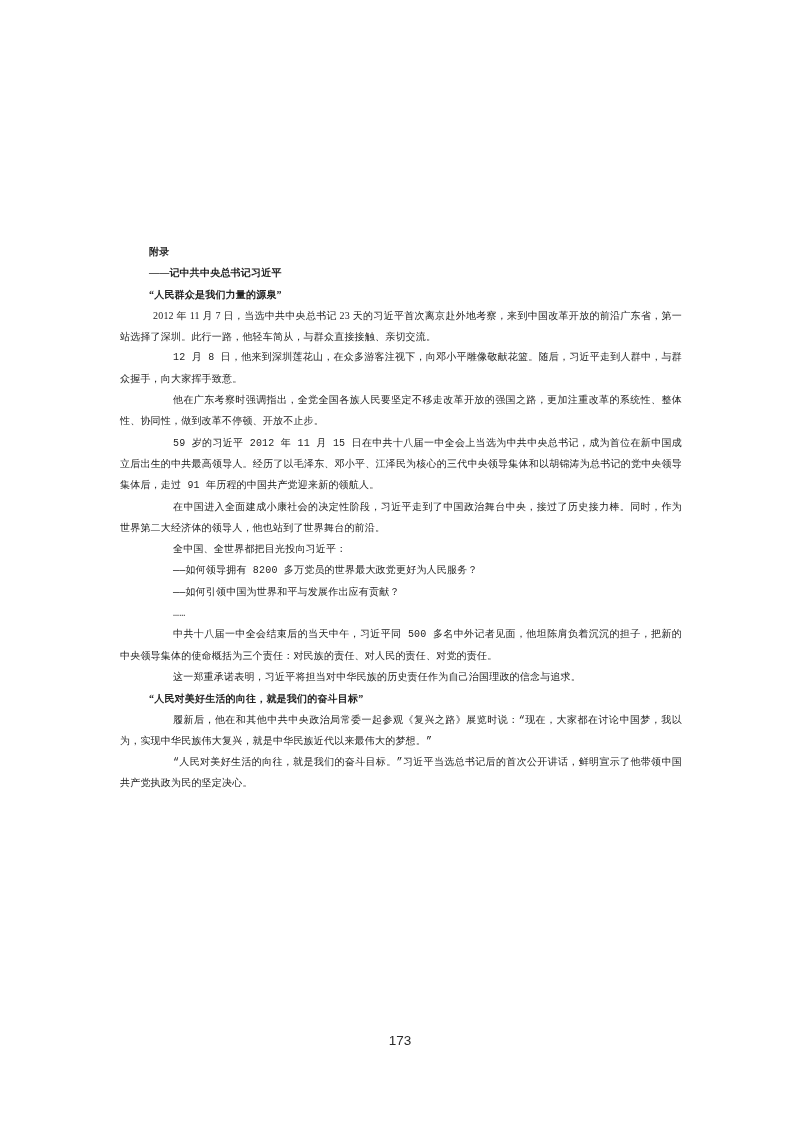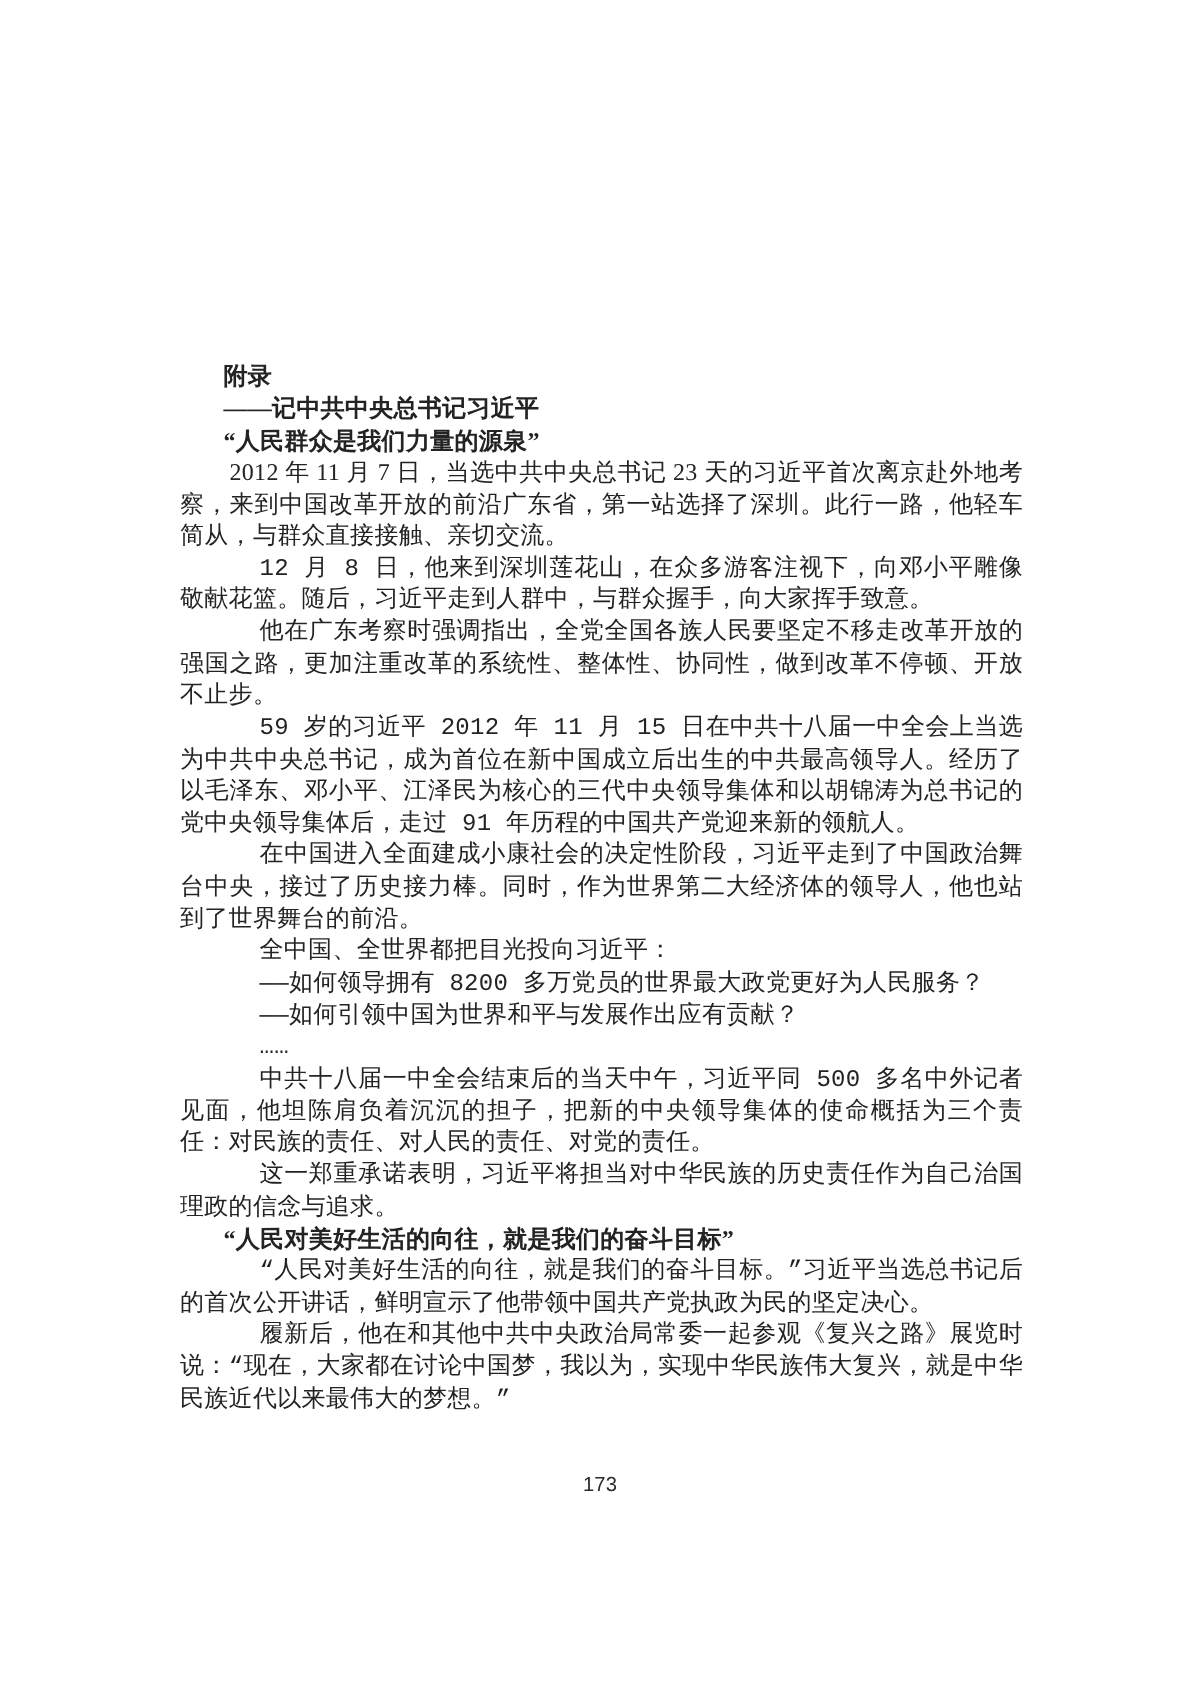--- a/index.html
+++ b/index.html
@@ -16,34 +16,34 @@
     position: absolute;
     left: 0; top: 0;
     width: 800px; height: 1131px;
     background: #ffffff;
   }
   .content {
     position: absolute;
     left: 120px;
     top: 241px;
     width: 562px;
-    font-size: 16px;
+    font-size: 10px;
     line-height: 21.3px;
     text-align: justify;
     letter-spacing: 0.2px;
   }
   .content p { margin: 0; padding: 0; }
   .b { font-weight: bold; }
   .ind-s { text-indent: 29px; }   
   .ind-m { text-indent: 33px; }   
   .ind-l { text-indent: 53px; font-family: Liberation Mono, monospace; }   
   .footer {
     position: absolute;
     left: 0;
-    top: 982px;
+    top: 1033px;
     width: 800px;
     text-align: center;
     font-family: "Liberation Sans", "DejaVu Sans", sans-serif;
     font-size: 13.5px;
     color: #2a2a2a;
   }
 </style>
 </head>
 <body>
 
@@ -57,17 +57,17 @@
     <p class="ind-l">他在广东考察时强调指出，全党全国各族人民要坚定不移走改革开放的强国之路，更加注重改革的系统性、整体性、协同性，做到改革不停顿、开放不止步。</p>
     <p class="ind-l">59 岁的习近平 2012 年 11 月 15 日在中共十八届一中全会上当选为中共中央总书记，成为首位在新中国成立后出生的中共最高领导人。经历了以毛泽东、邓小平、江泽民为核心的三代中央领导集体和以胡锦涛为总书记的党中央领导集体后，走过 91 年历程的中国共产党迎来新的领航人。</p>
     <p class="ind-l">在中国进入全面建成小康社会的决定性阶段，习近平走到了中国政治舞台中央，接过了历史接力棒。同时，作为世界第二大经济体的领导人，他也站到了世界舞台的前沿。</p>
     <p class="ind-l">全中国、全世界都把目光投向习近平：</p>
     <p class="ind-l">——如何领导拥有 8200 多万党员的世界最大政党更好为人民服务？</p>
     <p class="ind-l">——如何引领中国为世界和平与发展作出应有贡献？</p>
     <p class="ind-l">……</p>
     <p class="ind-l">中共十八届一中全会结束后的当天中午，习近平同 500 多名中外记者见面，他坦陈肩负着沉沉的担子，把新的中央领导集体的使命概括为三个责任：对民族的责任、对人民的责任、对党的责任。</p>
     <p class="ind-l">这一郑重承诺表明，习近平将担当对中华民族的历史责任作为自己治国理政的信念与追求。</p>
     <p class="b ind-s">“人民对美好生活的向往，就是我们的奋斗目标”</p>
+    <p class="ind-l">履新后，他在和其他中共中央政治局常委一起参观《复兴之路》展览时说：“现在，大家都在讨论中国梦，我以为，实现中华民族伟大复兴，就是中华民族近代以来最伟大的梦想。”</p>
     <p class="ind-l">“人民对美好生活的向往，就是我们的奋斗目标。”习近平当选总书记后的首次公开讲话，鲜明宣示了他带领中国共产党执政为民的坚定决心。</p>
-    <p class="ind-l">履新后，他在和其他中共中央政治局常委一起参观《复兴之路》展览时说：“现在，大家都在讨论中国梦，我以为，实现中华民族伟大复兴，就是中华民族近代以来最伟大的梦想。”</p>
   </div>
   <div class="footer">173</div>
 </div>
 
 </body></html>

